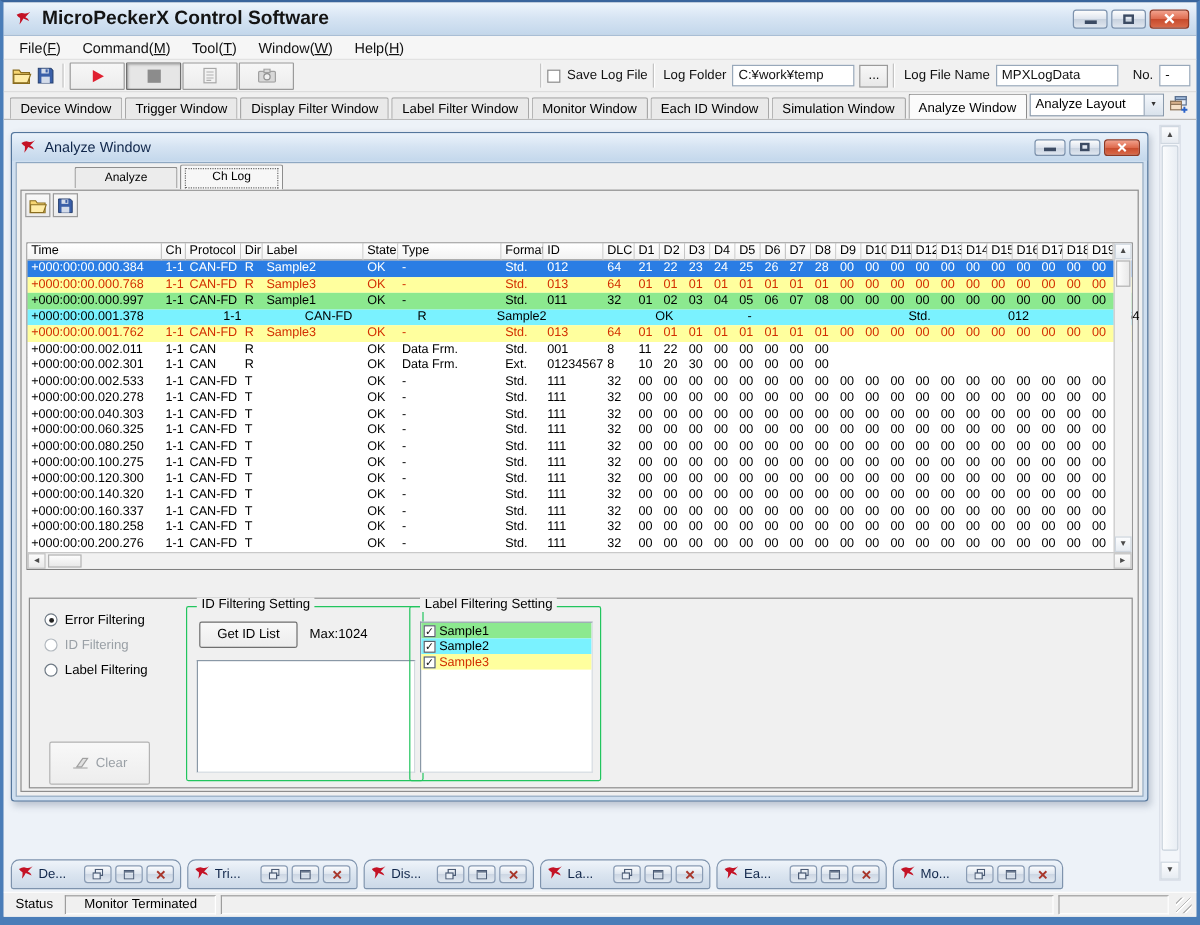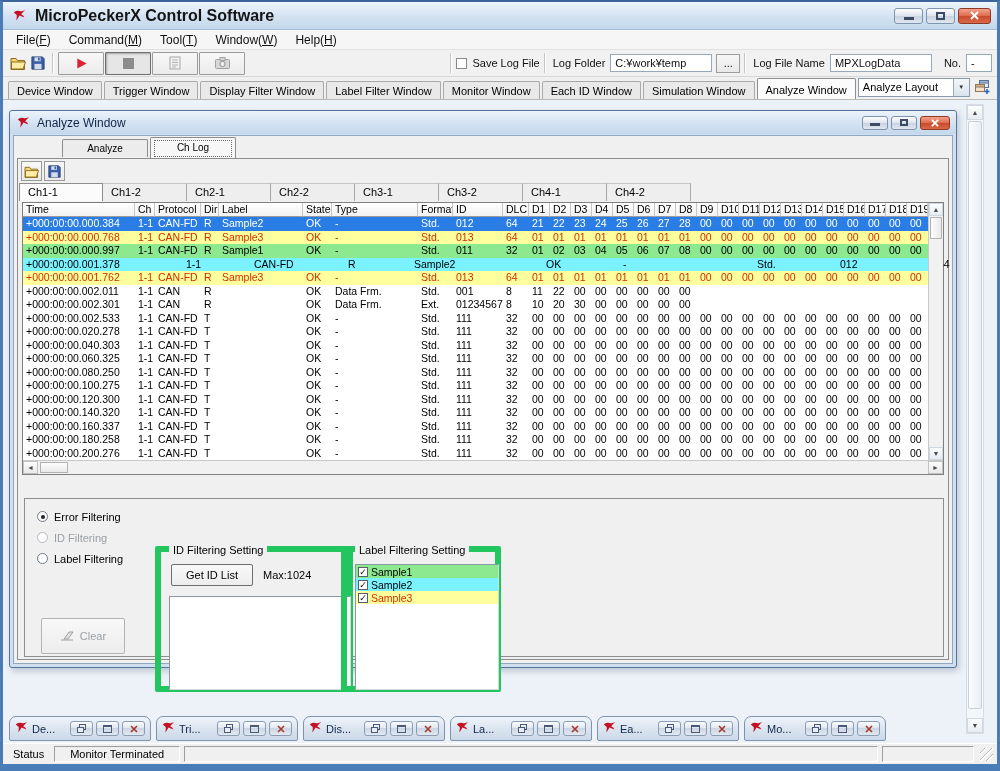--- a/index.html
+++ b/index.html
@@ -90,21 +90,21 @@
   .ftab{padding:3px 12px 0;border:1px solid #8d8d8d;border-bottom:none;border-radius:2px 2px 0 0;background:#ececec;margin-right:2px;height:18px;}
   .ftab.active{background:#f5f5f5;margin-top:-2px;height:21px;padding-top:5px;}
   .fp-box{position:absolute;left:6px;top:339px;width:920px;height:159px;border:1px solid #8d8d8d;background:#f0f0f0;font-size:11px;}
   .radio-row{position:relative;display:flex;align-items:center;height:15px;margin:6px 0 6px 12px;}
   .radio{width:11px;height:11px;border:1px solid #6f7a85;border-radius:50%;background:#fff;margin-right:6px;position:relative;}
   .radio.on::after{content:'';position:absolute;left:2.5px;top:2.5px;width:4px;height:4px;border-radius:50%;background:#222;}
   .radio-row.dis{color:#9aa0a6;}
   .radio-row.dis .radio{border-color:#b3b9bf;}
   .fbtn{position:absolute;border:1px solid #6f6f6f;background:linear-gradient(#f8f8f8,#ededed);border-radius:2px;display:flex;align-items:center;justify-content:center;gap:6px;font-size:11px;}
   .fbtn.dis{border-color:#b3b3b3;color:#9aa0a6;}
-  .group{position:absolute;border:6px solid #22c55e;border-radius:2px;margin-top:41px;}
+  .group{position:absolute;border:1px solid #22c55e;border-radius:2px;}
   .group-title{position:absolute;top:-8px;left:8px;background:#f0f0f0;padding:0 4px;font-size:11px;}
   .listbox{position:absolute;background:#fff;border:1px solid #8a98a6;border-right-color:#d3d9df;border-bottom-color:#d3d9df;overflow:hidden;}
   .litem{display:flex;align-items:center;height:13px;font-size:10.5px;}
   .litem.green{background:var(--row-green);}
   .litem.cyan{background:var(--row-cyan);}
   .litem.yellow-red{background:var(--row-yellow);}
   .litem.yellow-red .llabel{color:var(--row-red-text);}
   .lcheck{width:10px;height:10px;border:1px solid #55606b;background:#fff;margin:0 3px 0 2px;font-size:9px;line-height:9px;text-align:center;font-weight:bold;color:#111;}
   .llabel{white-space:nowrap;}
   .getid{left:10px;top:12px;width:82px;height:22px;}
@@ -280,30 +280,20 @@
               </span>
             <span class="mini-btn">
                 <svg width="13" height="13" viewBox="0 0 16 16">
                   <path d="M1 1 h12 l2 2 v12 H1z" fill="#3a5fa8" stroke="#27406e"></path>
                   <rect x="4" y="9" width="8" height="6" fill="#d4dcea"></rect>
                   <rect x="4" y="1.5" width="7" height="4.5" fill="#d4dcea"></rect>
                   <rect x="8" y="2" width="2" height="3" fill="#3a5fa8"></rect>
                 </svg>
               </span>
           </div>
-          <div class="ch-tabs">
-              <div class="ctab active">Ch1-1</div>
-              <div class="ctab">Ch1-2</div>
-              <div class="ctab">Ch2-1</div>
-              <div class="ctab">Ch2-2</div>
-              <div class="ctab">Ch3-1</div>
-              <div class="ctab">Ch3-2</div>
-              <div class="ctab">Ch4-1</div>
-              <div class="ctab">Ch4-2</div>
-            </div>
 
           <div class="grid">
             <div class="ghrow">
                 <div class="gc gh" style="width: 112px;">Time</div>
                 <div class="gc gh" style="width: 20px;">Ch</div>
                 <div class="gc gh" style="width: 46px;">Protocol</div>
                 <div class="gc gh" style="width: 18px;">Dir</div>
                 <div class="gc gh" style="width: 84px;">Label</div>
                 <div class="gc gh" style="width: 29px;">State</div>
                 <div class="gc gh" style="width: 86px;">Type</div>

